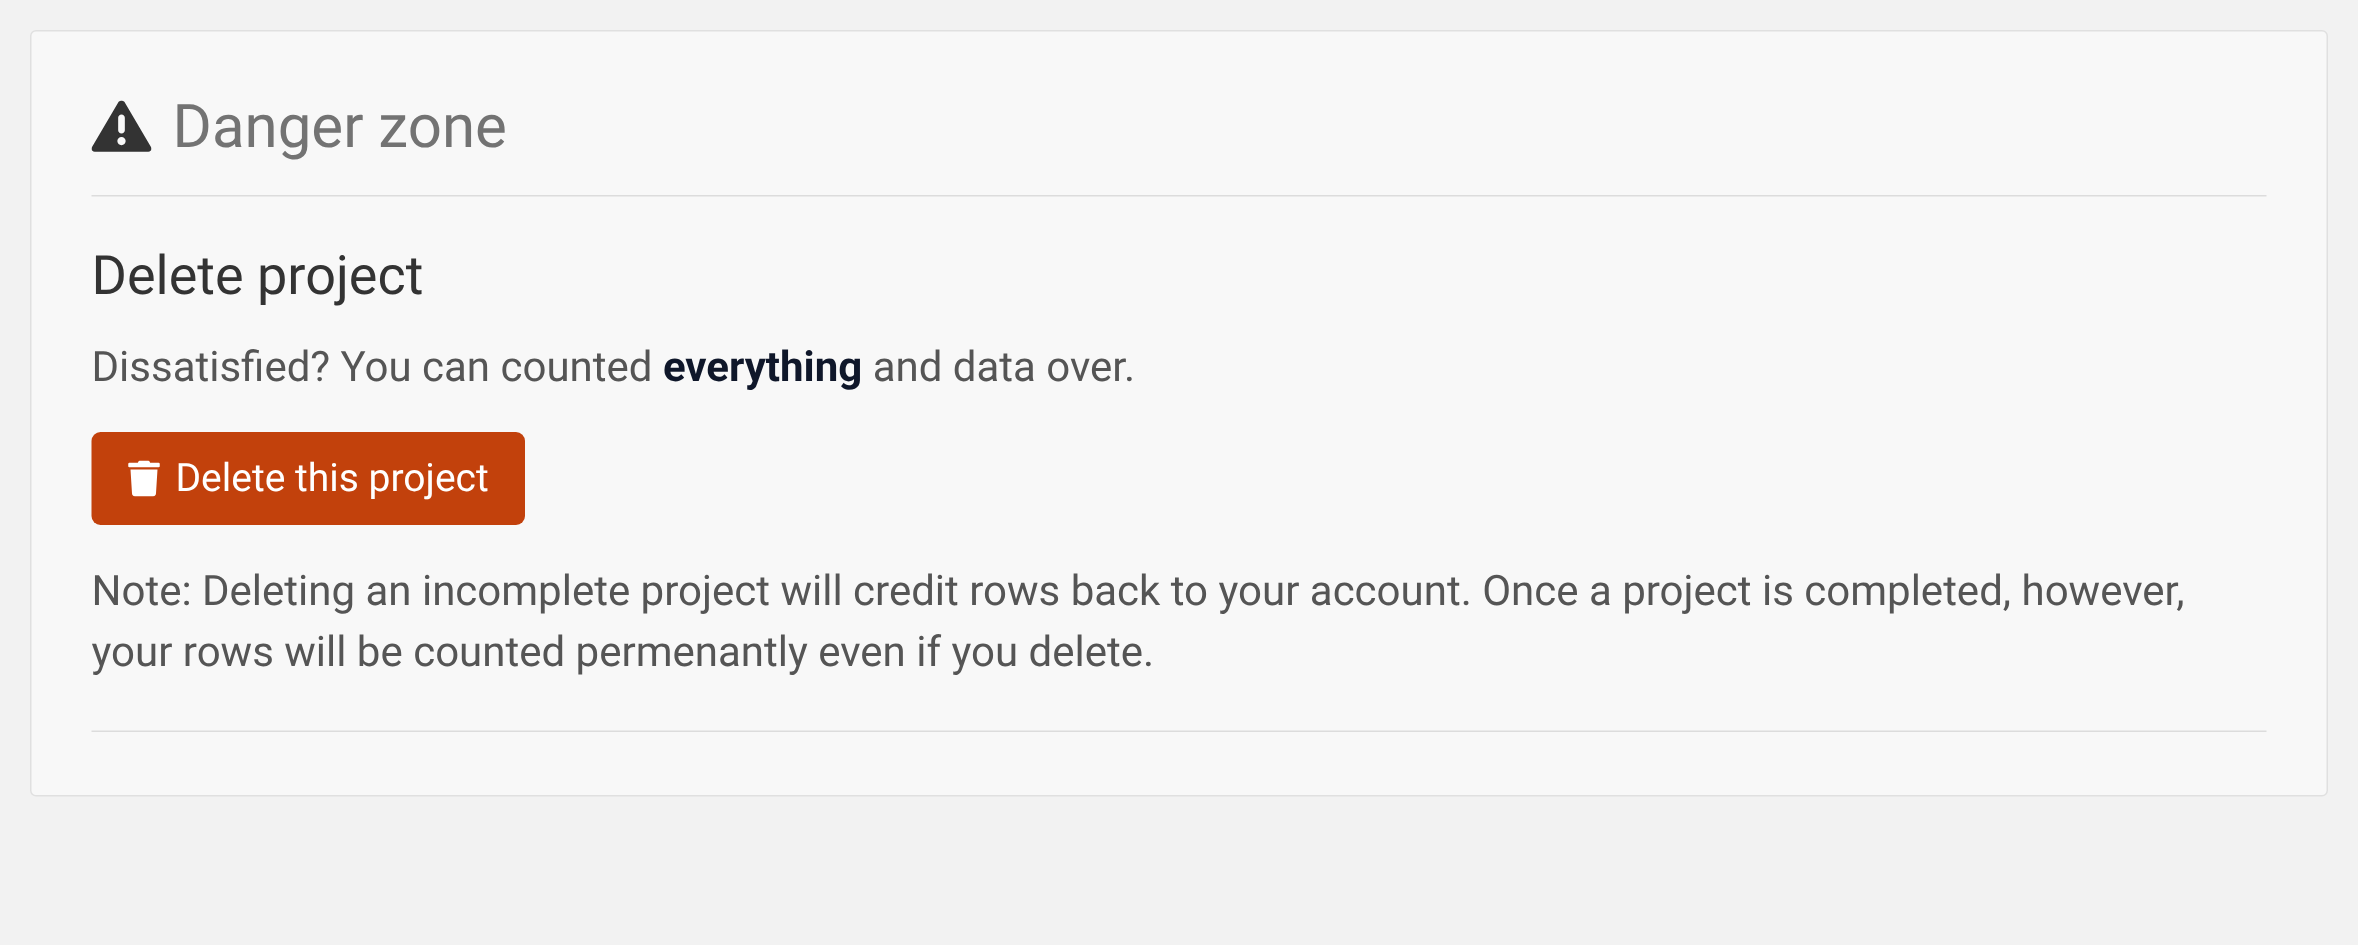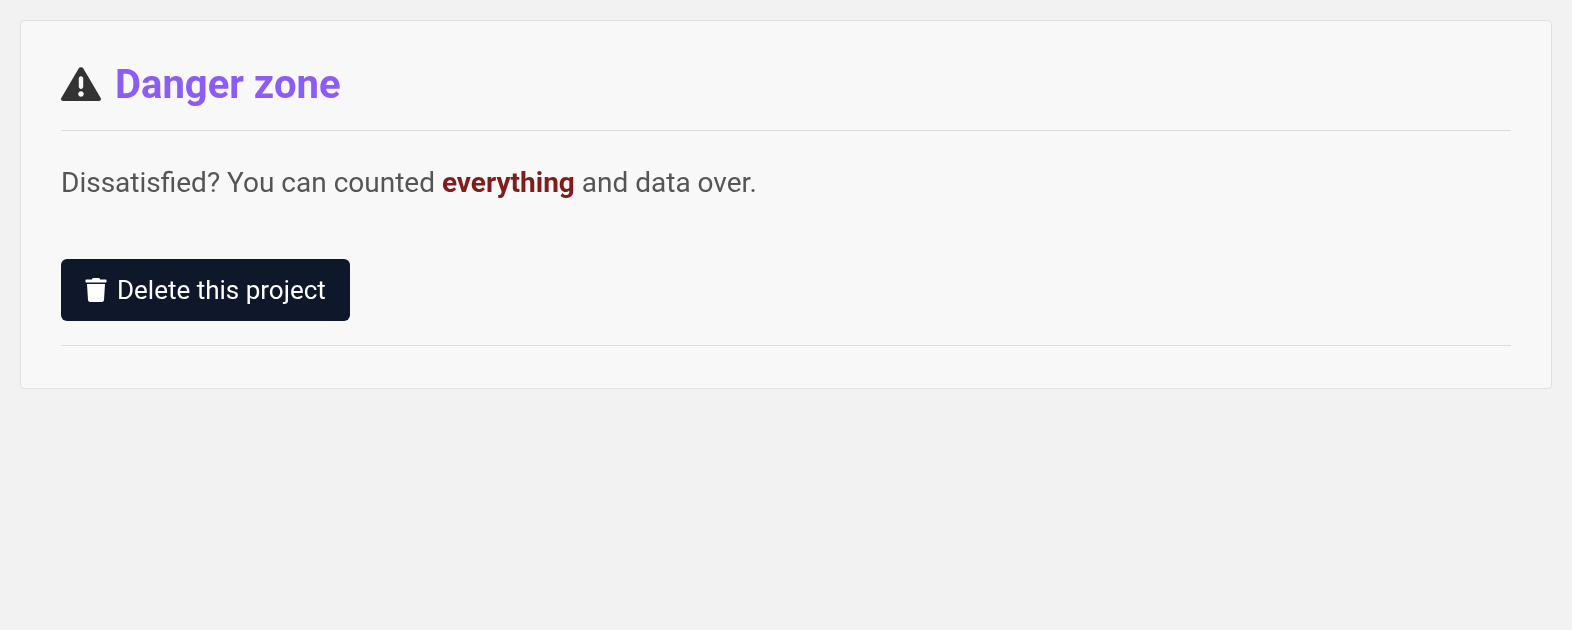--- a/index.html
+++ b/index.html
@@ -17,23 +17,23 @@
       background: #f8f8f8;
       border: 1px solid #e0e0e0;
       border-radius: 4px;
       margin: 20px;
       padding: 40px 40px 10px 40px;
     }
     .section-title {
       display: flex;
       align-items: center;
       gap: 14px;
-      color: #8b5cf6;
+      color: #737373;
       font-size: 40px;
-      font-weight: 700;
+      font-weight: 400;
       margin-bottom: 22px;
     }
     .icon-warning svg {
       width: 40px;
       height: 40px;
       fill: #333333;
       display: block;
     }
     .subtitle {
       color: #555555;
@@ -55,37 +55,36 @@
     }
     .description {
       color: #555555;
       font-size: 28px;
       font-weight: 400;
       margin-bottom: 24px;
       line-height: 1.4;
     }
     .description strong {
       font-weight: 700;
-      color: #7f1d1d;
+      color: #0f172a;
     }
     .btn {
       display: inline-flex;
       align-items: center;
       gap: 10px;
-      background: #0f172a;
+      background: #c2410c;
       color: #ffffff;
       border: none;
       border-radius: 6px;
       padding: 16px 24px;
       font-size: 26px;
       font-weight: 400;
       cursor: pointer;
       margin-bottom: 24px;
       font-family: inherit;
-      margin-top: 33px;
     }
     .icon-trash svg {
       width: 22px;
       height: 24px;
       fill: #ffffff;
       display: block;
     }
     .note {
       color: #555555;
       font-size: 28px;
@@ -104,30 +103,32 @@
       <svg viewBox="0 0 576 512">
           <path d="M569.5 440.6l-254-432C305.3 1.3 296.8-1 288 0c-8.8-1-17.3 1.3-27.5 8.6l-254 432C-9.7 462.3 5.3 488 32 488h512c26.7 0 41.7-25.7 25.5-47.4zM288 130c17.7 0 32 14.3 32 32v120c0 17.7-14.3 32-32 32s-32-14.3-32-32V162c0-17.7 14.3-32 32-32zm0 296c-22.1 0-40-17.9-40-40s17.9-40 40-40 40 17.9 40 40-17.9 40-40 40z"></path>
         </svg>
     </span>
     <span>Danger zone</span>
   </h2>
 
 
   <hr>
 
+  <h3 class="sub-heading">Delete project</h3>
 
   <p class="description">
     <span>Dissatisfied? You can counted </span><strong>everything</strong><span> and data over.</span>
   </p>
 
   <button class="btn">
     <span class="icon-trash">
       <svg viewBox="0 0 448 512">
           <path d="M432 32H312l-9.4-18.7A24 24 0 0 0 281.1 0H166.8a24 24 0 0 0-21.5 13.3L136 32H16A16 16 0 0 0 0 48v32a16 16 0 0 0 16 16h416a16 16 0 0 0 16-16V48a16 16 0 0 0-16-16zM53.2 467a48 48 0 0 0 47.9 45h245.8a48 48 0 0 0 47.9-45L416 128H32z"></path>
         </svg>
     </span>
     <span>Delete this project</span>
   </button>
 
+  <p class="note">Note: Deleting an incomplete project will credit rows back to your account. Once a project is completed, however, your rows will be counted permenantly even if you delete.</p>
 
   <hr>
 
 </div>
 
 </body></html>

